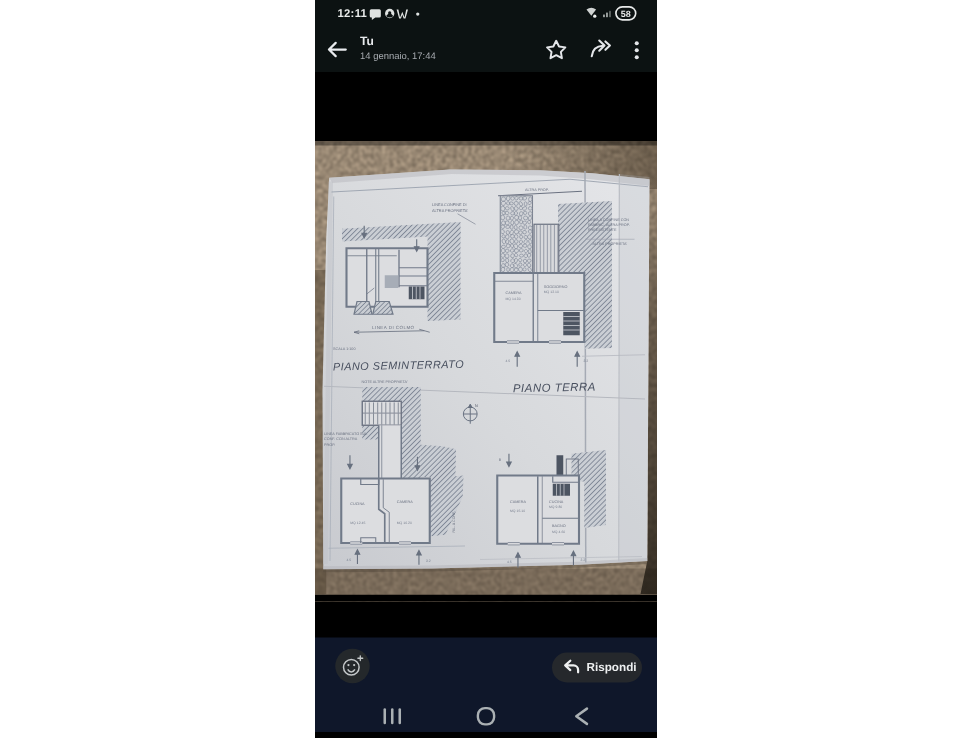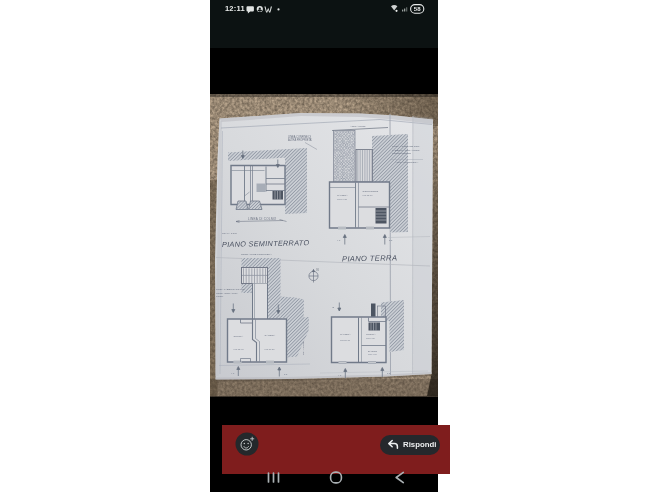--- a/index.html
+++ b/index.html
@@ -6,21 +6,21 @@
   html,body{margin:0;padding:0;}
   body{width:648px;height:492px;background:#ffffff;overflow:hidden;position:relative;
        font-family:"Liberation Sans",sans-serif;}
   .phone{position:absolute;left:210px;top:0;width:228px;height:492px;background:#000;}
   .topbars{position:absolute;left:0;top:0;width:228px;height:48px;background:#0c1212;}
   .status{position:absolute;left:0;top:0;width:228px;height:20px;padding-left:40px;}
   .clock{position:absolute;left:15px;top:4px;font-size:7.5px;font-weight:bold;color:#e9ebea;letter-spacing:0.2px;}
   .appbar{position:absolute;left:0;top:20px;width:228px;height:28px;}
   .title{position:absolute;left:30px;top:3px;font-size:8px;font-weight:bold;color:#e8eaed;}
   .subtitle{position:absolute;left:30px;top:14px;font-size:6.3px;color:#a9adb2;}
-  .panel{position:absolute;left:0;top:425px;width:228px;height:49px;background:#7f1d1d;margin-left:12px;}
+  .panel{position:absolute;left:0;top:425px;width:228px;height:63px;background:#0f172a;}
   .rispondi{position:absolute;left:158px;top:9.5px;width:60px;height:20px;background:#25282c;
             border-radius:10px;color:#edeff0;font-size:7.8px;font-weight:bold;}
   .rispondi span{position:absolute;left:23px;top:5px;}
 </style>
 </head>
 <body>
 
 <div class="phone">
 
   <div class="topbars"></div>
@@ -58,20 +58,46 @@
         <rect x="196" y="7.2" width="1.3" height="4.3" rx="0.3" fill="#5c6361"></rect>
       </g>
 
       <g>
         <rect x="200.6" y="4.6" width="13.2" height="8.6" rx="4.3" fill="none" stroke="#e8eaea" stroke-width="1.1"></rect>
         <text x="207.2" y="11.2" font-size="6" font-weight="bold" fill="#e8eaea" text-anchor="middle">58</text>
       </g>
     </svg>
   </div>
 
+  <div class="appbar">
+
+    <svg width="228" height="28" viewBox="0 0 228 28" style="position:absolute;left:0;top:0">
+      <g stroke="#e8eaed" stroke-width="1.5" fill="none" stroke-linecap="round" stroke-linejoin="round">
+        <path d="M20.5 13 L9.5 13 M13.8 8.6 L9.3 13 L13.8 17.4"></path>
+      </g>
+
+      <path d="M160.8 7.2l1.9 3.8 4.2.6-3 3 .7 4.2-3.8-2-3.8 2 .7-4.2-3-3 4.2-.6z" fill="none" stroke="#e4e6e9" stroke-width="1.3" stroke-linejoin="round"></path>
+
+      <g stroke="#e4e6e9" stroke-width="1.4" fill="none" stroke-linecap="round" stroke-linejoin="round">
+        <path d="M184.5 17.5c0.5-4.5 3.2-6.8 7.5-7"></path>
+        <path d="M189.5 7l3.5 3.4-3.5 3.4"></path>
+        <path d="M193.6 7.6l3 2.8-3 2.8"></path>
+      </g>
+
+      <g fill="#e4e6e9">
+        <circle cx="214.5" cy="8.8" r="1.35"></circle>
+        <circle cx="214.5" cy="13.5" r="1.35"></circle>
+        <circle cx="214.5" cy="18.2" r="1.35"></circle>
+      </g>
+    </svg>
+
+    <div class="title">Tu</div>
+
+    <div class="subtitle">14 gennaio, 17:44</div>
+  </div>
 
   <svg width="228" height="307" viewBox="210 94 228 307" style="position:absolute;left:0;top:94px">
     <defs>
       <filter id="carpnoise" x="0%" y="0%" width="100%" height="100%" color-interpolation-filters="sRGB">
         <feTurbulence type="fractalNoise" baseFrequency="0.4 0.34" numOctaves="3" seed="11" result="n"></feTurbulence>
         <feColorMatrix in="n" type="matrix" values="0.42 0 0 0 0.385  0.38 0 0 0 0.34  0.33 0 0 0 0.285  0 0 0 0 1"></feColorMatrix>
         <feGaussianBlur stdDeviation="0.55"></feGaussianBlur>
       </filter>
       <filter id="soft" x="-5%" y="-5%" width="110%" height="110%">
         <feGaussianBlur stdDeviation="0.22"></feGaussianBlur>

